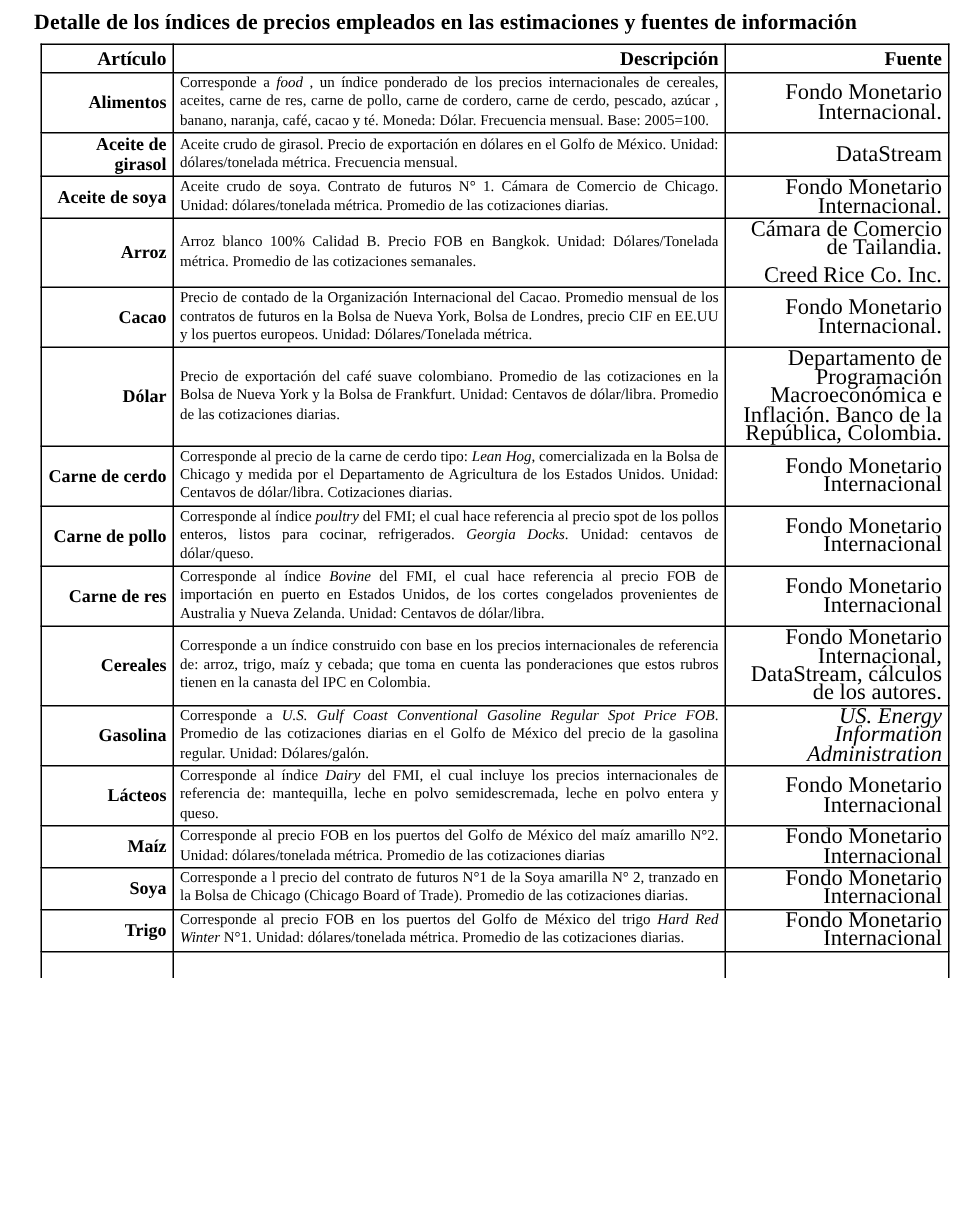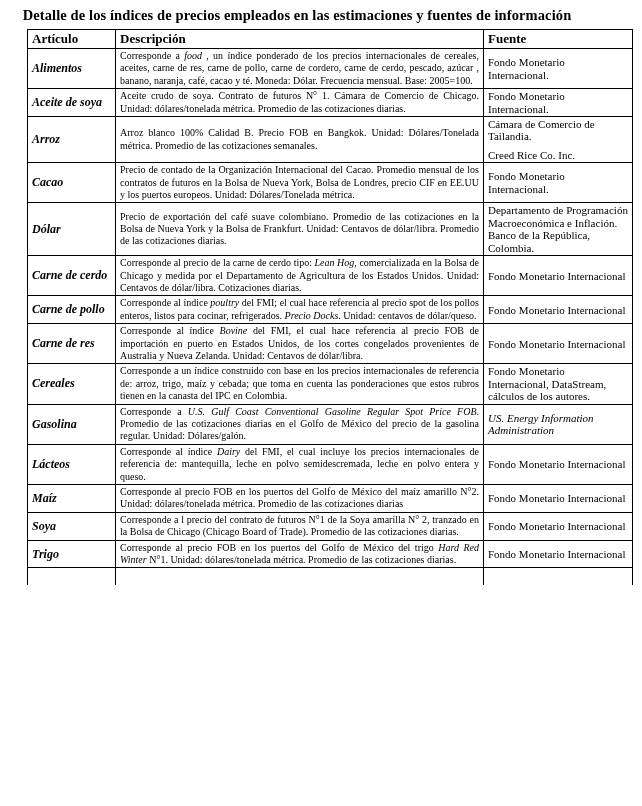--- a/index.html
+++ b/index.html
@@ -36,41 +36,40 @@
   table.price-table col.c-src { width: 149px; }
   table.price-table th,
   table.price-table td {
     border: 1px solid #000;
     vertical-align: middle;
     padding: 1px 4px;
   }
   th.head {
     font-size: 13px;
     font-weight: bold;
-    text-align: left;
+    text-align: right;
     padding: 1px 2px 2px 2px;
   }
   td.art {
-    text-align: left;
+    text-align: right;
     font-weight: bold;
     font-size: 12px;
     line-height: 13px;
-    font-style: italic;
   }
   td.desc {
     font-size: 10px;
     line-height: 12.4px;
     text-align: justify;
     padding: 1px 5px;
     font-family: Liberation Serif, serif;
   }
   td.src {
-    font-size: 11px;
+    font-size: 15px;
     line-height: 12.4px;
-    text-align: left;
+    text-align: right;
     padding: 1px 6px;
   }
   td .par { margin: 0; }
   td .par + .par { margin-top: 6px; }
   em { font-style: italic; }
   tr.stub td {
     height: 15px;
     border-bottom: none;
   }
 </style>
@@ -99,20 +98,29 @@
     <tr>
           <td class="art">Alimentos</td>
           <td class="desc">
             <div class="par"><span>Corresponde a </span><em>food</em><span> , un índice ponderado de los precios internacionales de cereales, aceites, carne de res, carne de pollo, carne de cordero, carne de cerdo, pescado, azúcar , banano, naranja, café, cacao y té. Moneda: Dólar. Frecuencia mensual. Base: 2005=100.</span></div>
           </td>
           <td class="src">
             <div class="par"><span>Fondo Monetario Internacional.</span></div>
           </td>
         </tr>
         <tr>
+          <td class="art">Aceite de girasol</td>
+          <td class="desc">
+            <div class="par"><span>Aceite crudo de girasol. Precio de exportación en dólares en el Golfo de México. Unidad: dólares/tonelada métrica. Frecuencia mensual.</span></div>
+          </td>
+          <td class="src">
+            <div class="par"><span>DataStream</span></div>
+          </td>
+        </tr>
+        <tr>
           <td class="art">Aceite de soya</td>
           <td class="desc">
             <div class="par"><span>Aceite crudo de soya. Contrato de futuros  N° 1. Cámara de Comercio de Chicago. Unidad: dólares/tonelada métrica. Promedio de las cotizaciones diarias.</span></div>
           </td>
           <td class="src">
             <div class="par"><span>Fondo Monetario Internacional.</span></div>
           </td>
         </tr>
         <tr>
           <td class="art">Arroz</td>
@@ -147,21 +155,21 @@
           <td class="desc">
             <div class="par"><span>Corresponde al precio de la carne de cerdo tipo: </span><em>Lean Hog</em><span>, comercializada en la Bolsa de Chicago y medida por el Departamento de Agricultura de los Estados Unidos. Unidad: Centavos de dólar/libra. Cotizaciones diarias.</span></div>
           </td>
           <td class="src">
             <div class="par"><span>Fondo Monetario Internacional</span></div>
           </td>
         </tr>
         <tr>
           <td class="art">Carne de pollo</td>
           <td class="desc">
-            <div class="par"><span>Corresponde al índice </span><em>poultry</em><span> del FMI; el cual hace referencia al  precio spot de los pollos enteros, listos para cocinar, refrigerados. </span><em>Precio Docks</em><span>. Unidad: centavos de dólar/queso.</span></div>
+            <div class="par"><span>Corresponde al índice </span><em>poultry</em><span> del FMI; el cual hace referencia al  precio spot de los pollos enteros, listos para cocinar, refrigerados. </span><em>Georgia Docks</em><span>. Unidad: centavos de dólar/queso.</span></div>
           </td>
           <td class="src">
             <div class="par"><span>Fondo Monetario Internacional</span></div>
           </td>
         </tr>
         <tr>
           <td class="art">Carne de res</td>
           <td class="desc">
             <div class="par"><span>Corresponde al índice </span><em>Bovine</em><span> del FMI, el cual hace referencia al precio FOB de importación en puerto en Estados Unidos,  de los cortes congelados provenientes de Australia y Nueva Zelanda. Unidad: Centavos de dólar/libra.</span></div>
           </td>

